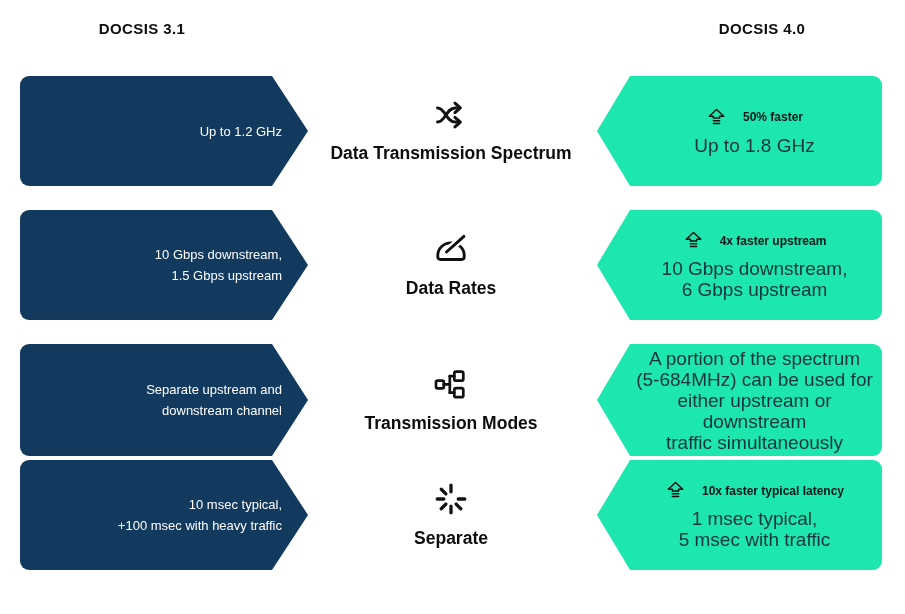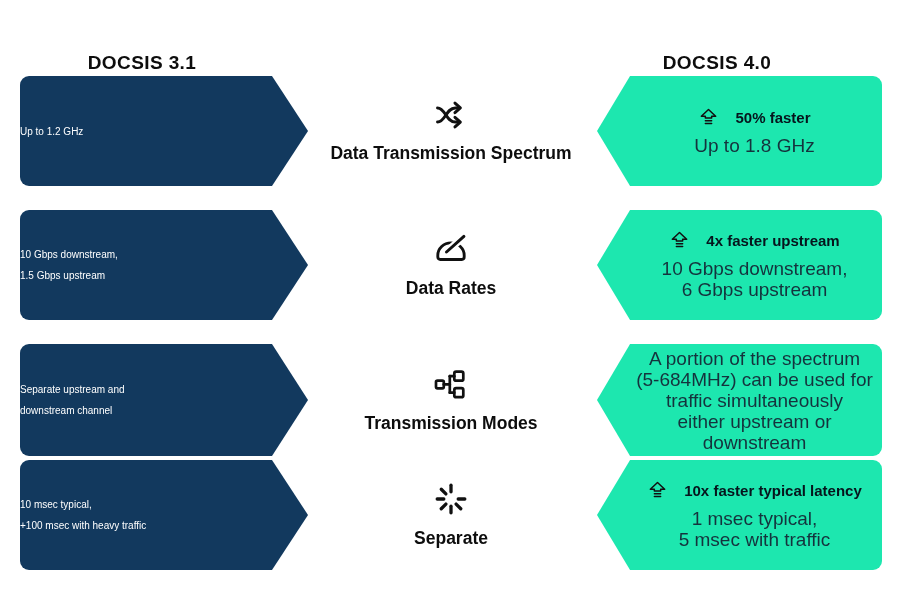--- a/index.html
+++ b/index.html
@@ -1,44 +1,44 @@
 <!DOCTYPE html>
 <html style="--navy: #12395E; --teal: #1DE7AF; --icon: #111111;"><head>
 <meta charset="utf-8">
 <style>
   html,body{margin:0;padding:0;background:#ffffff;}
   body{font-family:"Liberation Sans",sans-serif;}
   .canvas{position:relative;width:905px;height:614px;background:#ffffff;overflow:hidden;}
 
   .col-title{position:absolute;top:20px;transform:translateX(-50%);
-    font-size:19px;font-weight:bold;color:#0d0d0d;letter-spacing:.4px;white-space:nowrap;margin-top:32px;}
+    font-size:15px;font-weight:bold;color:#0d0d0d;letter-spacing:.4px;white-space:nowrap;}
   .col-title.left{left:142px;}
-  .col-title.right{left:717px;}
+  .col-title.right{left:762px;}
 
   .row{position:absolute;left:0;width:905px;height:110px;}
 
   .arrow-left{position:absolute;left:20px;top:0;width:288px;height:100%;
     background:var(--navy,#12395E);border-radius:9px;
     clip-path:polygon(0 0,87.5% 0,100% 50%,87.5% 100%,0 100%);
-    display:flex;flex-direction:column;justify-content:center;align-items:flex-start;
+    display:flex;flex-direction:column;justify-content:center;align-items:flex-end;
     padding-right:26px;box-sizing:border-box;text-align:center;
-    color:#ffffff;font-size:10px;line-height:21px;}
+    color:#ffffff;font-size:13px;line-height:21px;}
 
   .arrow-right{position:absolute;left:597px;top:0;width:285px;height:100%;
     background:var(--teal,#1DE7AF);border-radius:9px;
     clip-path:polygon(11.6% 0,100% 0,100% 100%,11.6% 100%,0 50%);
     display:flex;flex-direction:column;justify-content:center;align-items:center;
     padding-left:30px;box-sizing:border-box;text-align:center;gap:7px;}
 
   .center{position:absolute;left:310px;top:0;width:282px;height:100%;
     display:flex;flex-direction:column;align-items:center;justify-content:center;gap:11px;}
 
   .feature{font-size:17.5px;font-weight:bold;color:#0d0d0d;white-space:nowrap;}
 
-  .headline{display:flex;align-items:center;gap:16px;font-size:15px;font-weight:bold;
+  .headline{display:flex;align-items:center;gap:16px;font-size:12px;font-weight:bold;
     color:#06141c;white-space:nowrap;}
 
   .sublines{font-size:19px;line-height:21px;color:#15333d;}
 
   .icon{color:var(--icon,#111111);}
   svg{display:block;}
 </style>
 </head>
 <body>
 
@@ -118,22 +118,22 @@
         <path d="M11.2 17.8 H14.2"></path>
         <rect x="14.2" y="3.8" width="6" height="6" rx="1.2"></rect>
         <rect x="14.2" y="14.8" width="6" height="6" rx="1.2"></rect>
       </svg>
       <div class="feature">Transmission Modes</div>
     </div>
     <div class="arrow-right">
       <div class="sublines">
         <div>A portion of the spectrum</div>
         <div>(5-684MHz) can be used for</div>
+        <div>either upstream or downstream</div>
         <div>traffic simultaneously</div>
-        <div>either upstream or downstream</div>
       </div>
     </div>
   </div>
 
   <div class="row" style="top:460px;">
     <div class="arrow-left">
       <div>10 msec typical,</div>
       <div>+100 msec with heavy traffic</div>
     </div>
     <div class="center">

